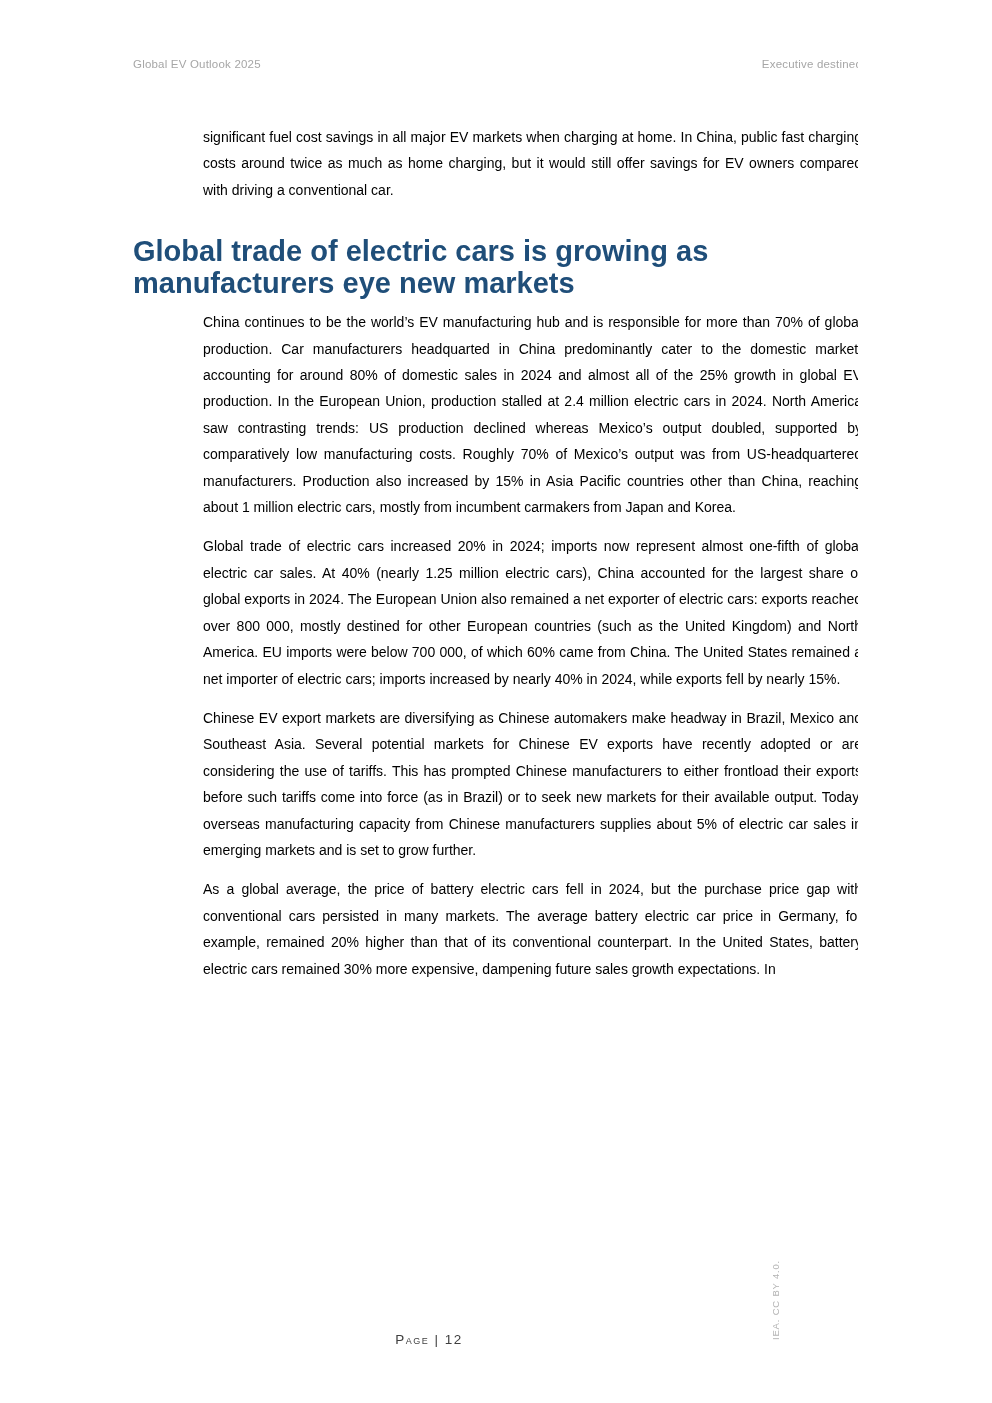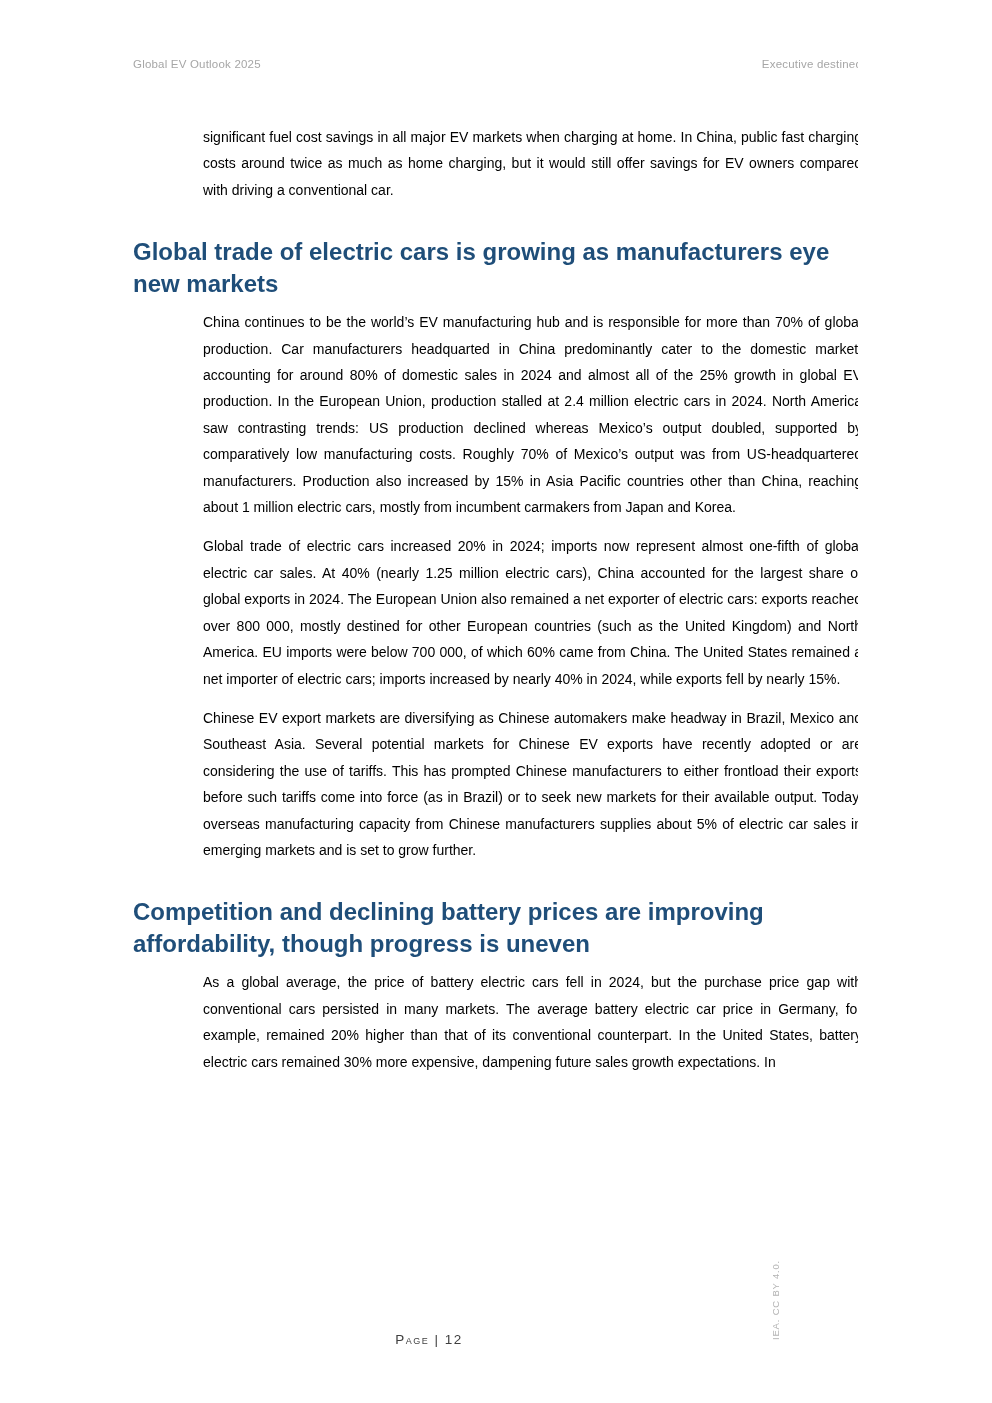--- a/index.html
+++ b/index.html
@@ -31,21 +31,21 @@
   }
   .para {
     margin: 0 0 13px 70px;
     font-size: 14px;
     line-height: 26.4px;
     text-align: justify;
     text-justify: inter-word;
   }
   .para .lead-bold { font-weight: 400; }
   .section-heading {
-    font-size: 24px;
+    font-size: 29px;
     line-height: 31.5px;
     font-weight: 700;
     color: #1f4e79;
     margin: 33px 0 10px 0;
     text-align: left;
   }
   .footer {
     position: absolute;
     top: 1320px;
     left: 0;
@@ -84,21 +84,20 @@
     <p class="para">significant fuel cost savings in all major EV markets when charging at home. In China, public fast charging costs around twice as much as home charging, but it would still offer savings for EV owners compared with driving a conventional car.</p>
 
     <h1 class="section-heading">Global trade of electric cars is growing as manufacturers eye new markets</h1>
 
     <p class="para"><span class="lead-bold">China continues to be the world’s EV manufacturing hub and is responsible for more than 70% of global production</span><span>. Car manufacturers headquarted in China predominantly cater to the domestic market, accounting for around 80% of domestic sales in 2024 and almost all of the 25% growth in global EV production. In the European Union, production stalled at 2.4 million electric cars in 2024. North America saw contrasting trends: US production declined whereas Mexico’s output doubled, supported by comparatively low manufacturing costs. Roughly 70% of Mexico’s output was from US-headquartered manufacturers. Production also increased by 15% in Asia Pacific countries other than China, reaching about 1 million electric cars, mostly from incumbent carmakers from Japan and Korea.</span></p>
 
     <p class="para"><span class="lead-bold">Global trade of electric cars increased 20% in 2024; imports now represent almost one-fifth of global electric car sales.</span><span> At 40% (nearly 1.25 million electric cars), China accounted for the largest share of global exports in 2024. The European Union also remained a net exporter of electric cars: exports reached over 800 000, mostly destined for other European countries (such as the United Kingdom) and North America. EU imports were below 700 000, of which 60% came from China. The United States remained a net importer of electric cars; imports increased by nearly 40% in 2024, while exports fell by nearly 15%.</span></p>
 
     <p class="para"><span class="lead-bold">Chinese EV export markets are diversifying as Chinese automakers make headway in Brazil, Mexico and Southeast Asia.</span><span> Several potential markets for Chinese EV exports have recently adopted or are considering the use of tariffs. This has prompted Chinese manufacturers to either frontload their exports before such tariffs come into force (as in Brazil) or to seek new markets for their available output. Today, overseas manufacturing capacity from Chinese manufacturers supplies about 5% of electric car sales in emerging markets and is set to grow further.</span></p>
 
-    <h1 class="section-heading">Competition and declining battery prices are improving affordability, though progress is uneven</h1>
 
     <p class="para"><span class="lead-bold">As a global average, the price of battery electric cars fell in 2024, but the purchase price gap with conventional cars persisted in many markets.</span><span> The average battery electric car price in Germany, for example, remained 20% higher than that of its conventional counterpart. In the United States, battery electric cars remained 30% more expensive, dampening future sales growth expectations. In</span></p>
 
   </div>
 
   <div class="footer">Page | 12</div>
 
   <div class="side-note">IEA. CC BY 4.0.</div>
 
 </div>

